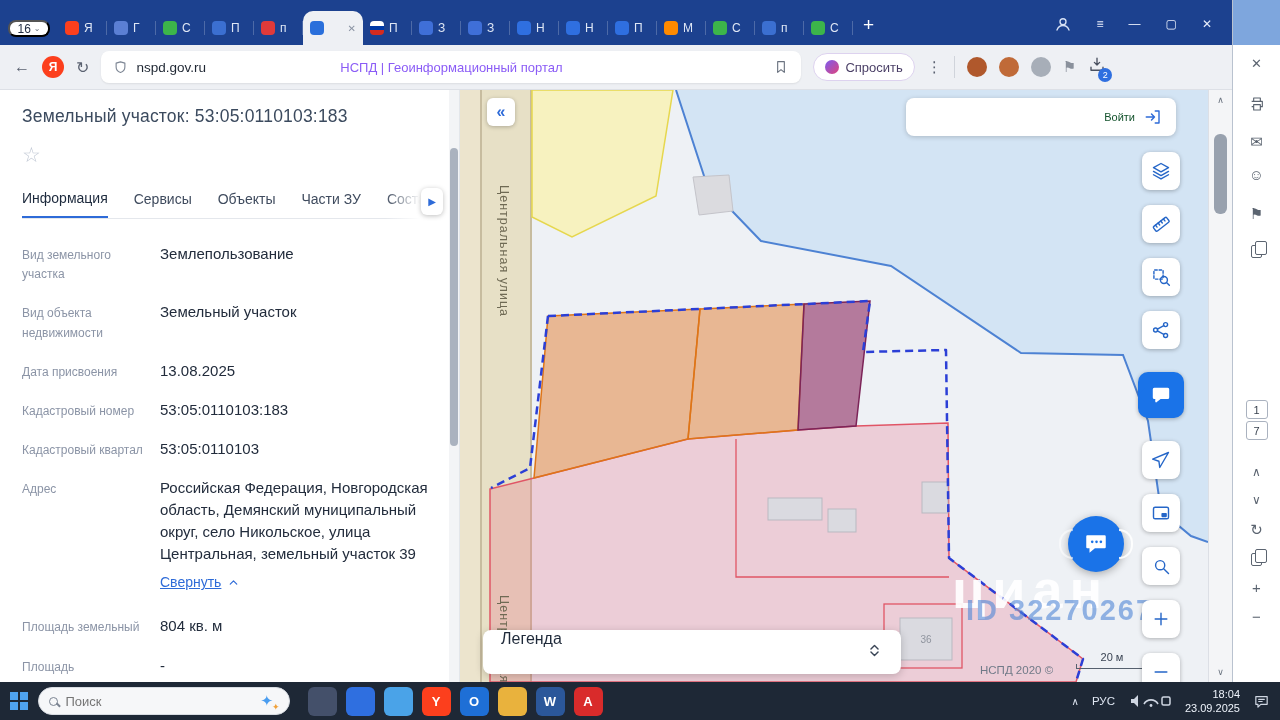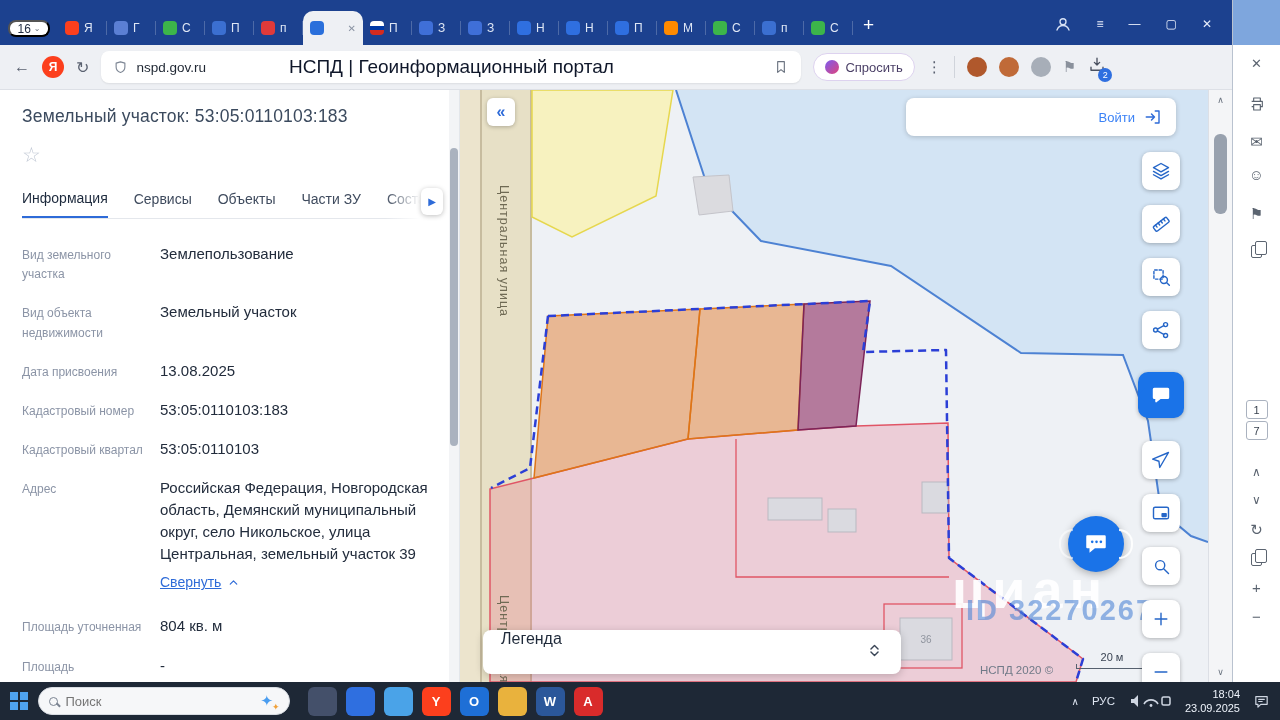--- a/index.html
+++ b/index.html
@@ -21,21 +21,21 @@
 .new-tab{color:#fff;font-size:19px;margin:0 0 11px 10px;line-height:1;background:none;border:none}
 .tb-right{display:flex;align-items:center;gap:25px;margin:0 20px 12px auto;color:#e8eefb;font-size:12.5px}
 .winbtn{background:none;border:none;color:#e8eefb;font-size:12px}
 
 
 .addrbar{position:absolute;left:0;top:45px;width:1232px;height:45px;background:#eef0f4;border-bottom:1px solid #dde0e6;display:flex;align-items:center;gap:12px;padding:0 14px}
 .nav-ico{background:none;border:none;color:#5a6170;font-size:16px}
 .ya-badge{width:22px;height:22px;border-radius:50%;background:#fc3f1d;color:#fff;font-size:12px;font-weight:bold;display:flex;align-items:center;justify-content:center}
 .addr-field{flex:1;max-width:700px;height:32px;background:#fff;border-radius:8px;display:flex;align-items:center;padding:0 12px;position:relative;box-shadow:0 1px 2px rgba(0,0,0,.08)}
 .addr-url{font-size:13.5px;color:#1f2733;margin-left:8px}
-.addr-title{position:absolute;left:50%;transform:translateX(-50%);font-size:19px;color:#0f172a;white-space:nowrap}
+.addr-title{position:absolute;left:50%;transform:translateX(-50%);font-size:13px;color:#8b5cf6;white-space:nowrap}
 .addr-bm{margin-left:auto}
 .ask-pill{height:28px;border:1px solid #ddd2ef;background:#fff;border-radius:14px;display:flex;align-items:center;gap:6px;padding:0 11px;font-size:13px;color:#4a3f66}
 .ask-dot{width:14px;height:14px;border-radius:50%;background:linear-gradient(135deg,#7b5cf0,#e0447c)}
 .vdots{background:none;border:none;color:#5a6170;font-size:15px}
 .vdivider{width:1px;height:22px;background:#d0d4db}
 .ext-dot{width:20px;height:20px;border-radius:50%}
 .dl-wrap{position:relative}
 .dl-badge{position:absolute;right:-6px;bottom:-4px;width:14px;height:14px;border-radius:50%;background:#2f6fe0;color:#fff;font-size:9px;display:flex;align-items:center;justify-content:center}
 
 
@@ -52,21 +52,21 @@
 .flabel{width:138px;flex:none;font-size:12px;line-height:1.6;color:#8b94a6;padding-top:3px;padding-right:14px}
 .fvalue{font-size:15px;line-height:1.45;color:#222c3c}
 .collapse-link{margin:10px 0 0 138px;display:inline-flex;align-items:center;gap:6px;font-size:14px;color:#2e6bd8;text-decoration:underline;background:none;border:none}
 .panel-scroll{position:absolute;right:0;top:0;bottom:0;width:10px;background:#f3f4f6}
 .panel-thumb{position:absolute;left:1px;top:58px;width:8px;height:298px;background:#aab2bf;border-radius:4px}
 
 
 .map{position:absolute;left:460px;top:90px;width:748px;height:592px;background:#eef1f5;overflow:hidden}
 .mapsvg{position:absolute;left:0;top:0;z-index:0}
 .collapse-btn{position:absolute;left:27px;top:8px;width:28px;height:28px;background:#fff;border:none;border-radius:6px;box-shadow:0 1px 4px rgba(0,0,0,.25);color:#2e6bd8;font-size:16px;font-weight:bold;z-index:5}
-.login-btn{position:absolute;left:446px;top:8px;width:270px;height:38px;background:#fff;border:none;border-radius:8px;box-shadow:0 1px 5px rgba(0,0,0,.2);display:flex;align-items:center;justify-content:flex-end;gap:9px;padding-right:14px;font-size:13px;color:#3b82f6;z-index:5}
+.login-btn{position:absolute;left:446px;top:8px;width:270px;height:38px;background:#fff;border:none;border-radius:8px;box-shadow:0 1px 5px rgba(0,0,0,.2);display:flex;align-items:center;justify-content:flex-end;gap:9px;padding-right:14px;font-size:11px;color:#14532d;z-index:5}
 .map-toolbar{position:absolute;left:678px;top:62px;width:46px;display:flex;flex-direction:column;align-items:center;gap:15px;z-index:6}
 .mtb{width:38px;height:38px;background:#fff;border:none;border-radius:8px;box-shadow:0 1px 4px rgba(0,0,0,.28);display:flex;align-items:center;justify-content:center;flex:none}
 .mtb.tb-active{width:46px;height:46px;background:#1a73e8;border-radius:10px;margin:8px 0;position:relative}
 .mtb.tb-active::before{content:"";position:absolute;left:-7px;top:16px;border:7px solid transparent;border-right-color:#1a73e8}
 svg.tb-svg{width:20px;height:20px}
 svg.tb-svg path,svg.tb-svg rect,svg.tb-svg circle,svg.tb-svg line{fill:none;stroke:#2566c8;stroke-width:1.7;stroke-linecap:round;stroke-linejoin:round}
 .tb-active svg.tb-svg path,.tb-active svg.tb-svg rect{stroke:#fff}
 .tb-active svg.tb-svg .bubble{fill:#fff;stroke:#fff}
 svg.tb-svg .fillit{fill:#2566c8;stroke:none}
 .chat-fab{position:absolute;left:608px;top:426px;width:56px;height:56px;border-radius:50%;background:#1a73e8;border:none;box-shadow:0 2px 8px rgba(0,0,0,.3);display:flex;align-items:center;justify-content:center;z-index:4}
@@ -325,21 +325,21 @@
     <button class="collapse-link">
       <span>Свернуть</span>
       <svg viewBox="0 0 24 24" width="13" height="13">
           <path d="M6 15l6-6 6 6" fill="none" stroke="#2e6bd8" stroke-width="2.2" stroke-linecap="round" stroke-linejoin="round"></path>
         </svg>
     </button>
 
     <div class="fields">
 
         <div class="frow">
-          <div class="flabel">Площадь уточненная</div>
+          <div class="flabel">Площадь земельный</div>
           <div class="fvalue">804 кв. м</div>
         </div>
 
         <div class="frow">
           <div class="flabel">Площадь</div>
           <div class="fvalue">-</div>
         </div>
 
     </div>
 

